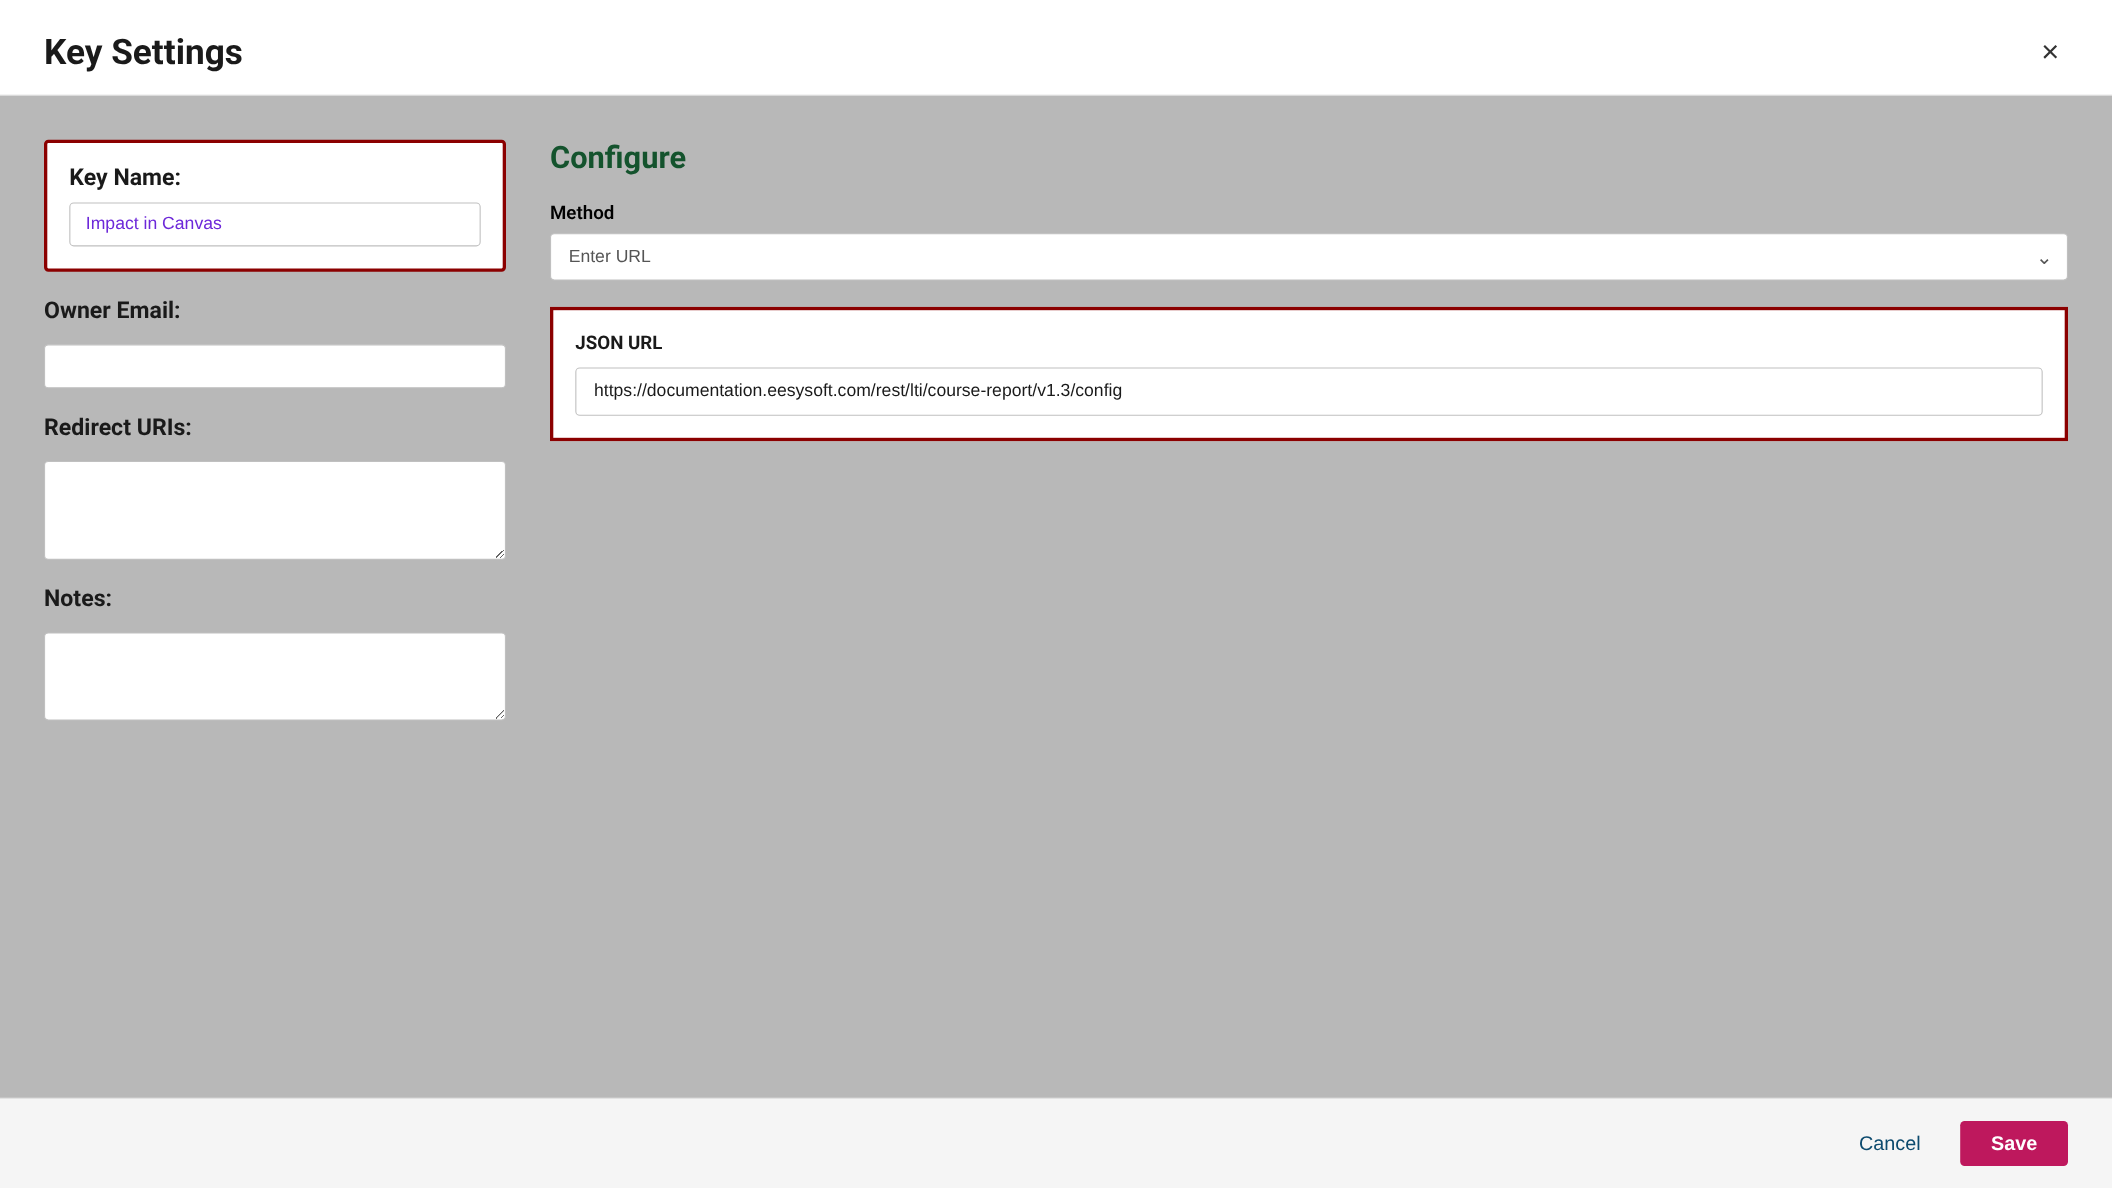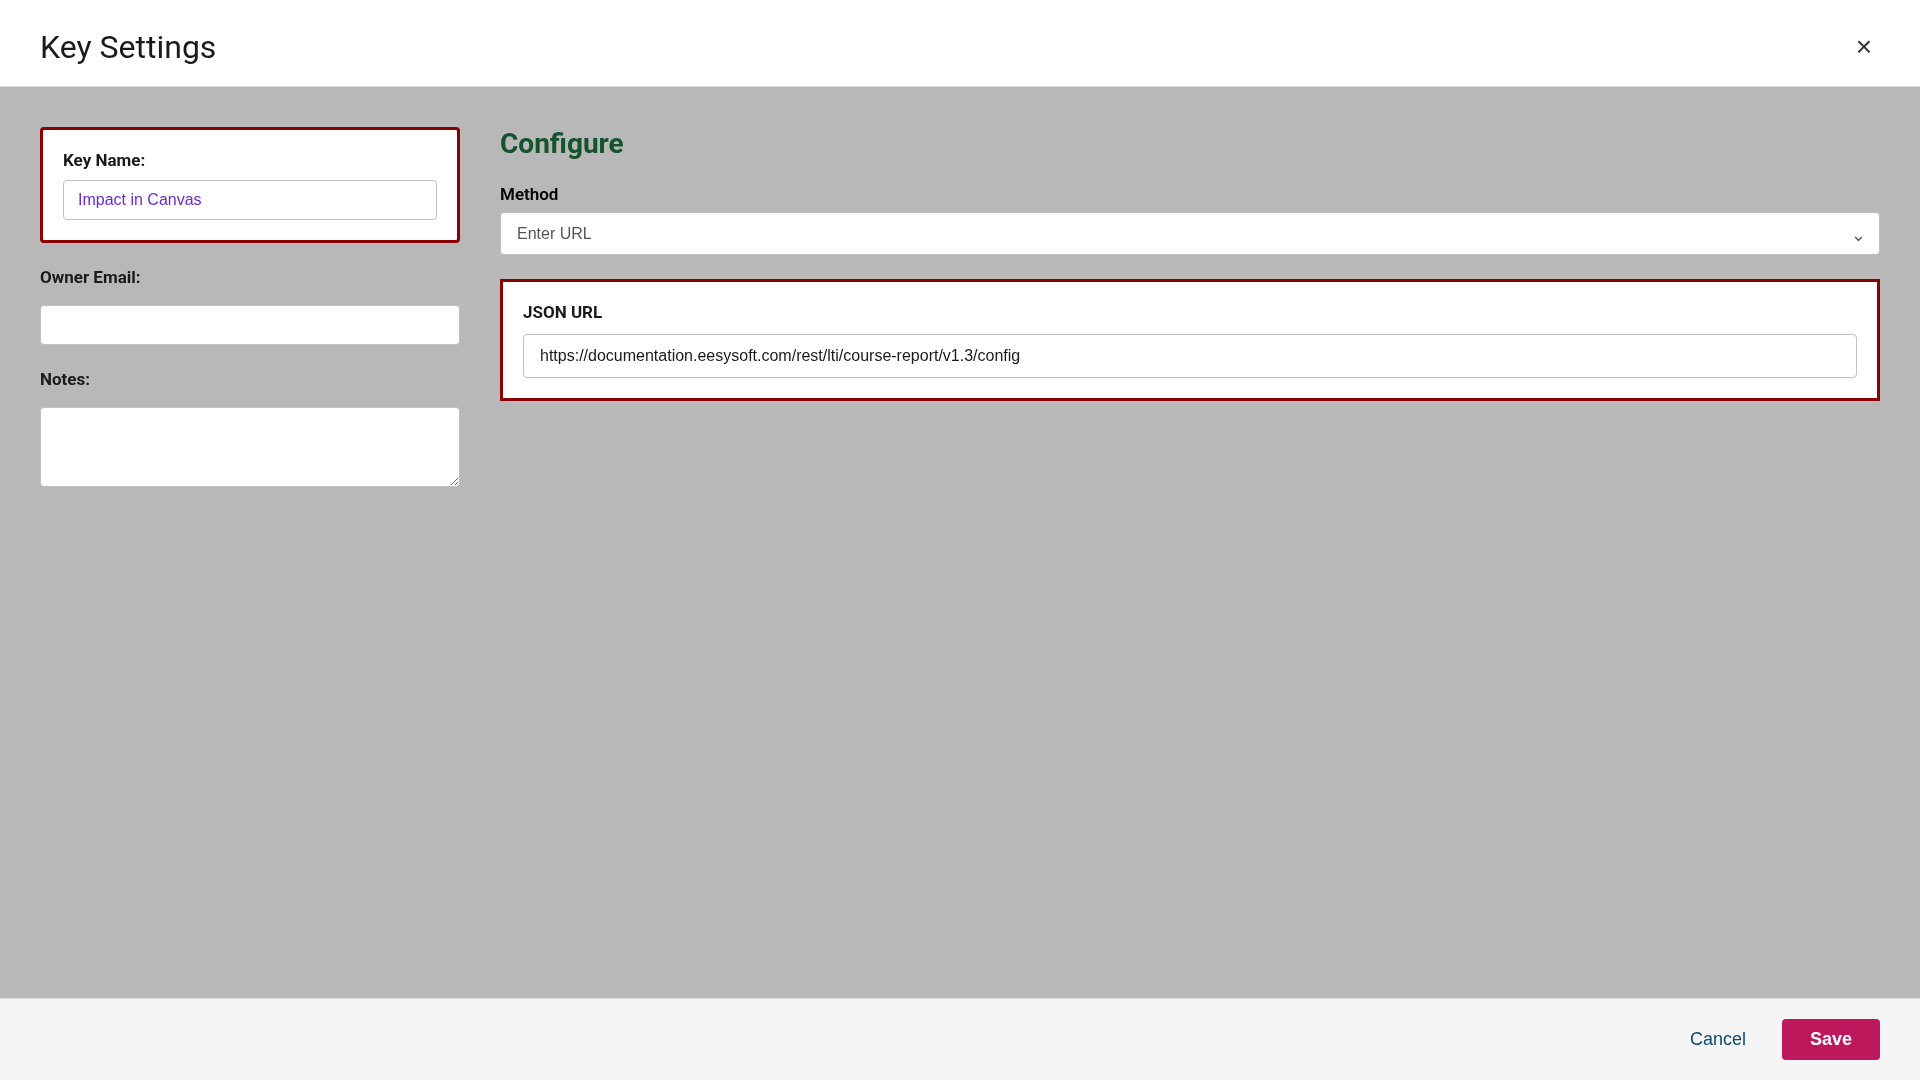--- a/index.html
+++ b/index.html
@@ -44,21 +44,21 @@
       display: flex;
       align-items: center;
       justify-content: space-between;
       padding: 28px 40px 20px 40px;
       border-bottom: 1px solid #e0e0e0;
       background: #ffffff;
     }
 
     .modal-title {
       font-size: 32px;
-      font-weight: 400;
+      font-weight: 700;
       color: #1a1a1a;
     }
 
     .close-button {
       background: none;
       border: none;
       font-size: 28px;
       color: #333;
       cursor: pointer;
       padding: 4px 8px;
@@ -82,21 +82,21 @@
     }
 
     .key-name-section {
       background: #ffffff;
       border: 3px solid #8b0000;
       border-radius: 4px;
       padding: 20px;
     }
 
     .field-label {
-      font-size: 17px;
+      font-size: 21px;
       font-weight: 700;
       color: #1a1a1a;
       margin-bottom: 10px;
       display: block;
     }
 
     .text-input {
       width: 100%;
       padding: 10px 14px;
       border: 1px solid #c0c0c0;
@@ -269,20 +269,24 @@
         <div class="key-name-section">
           <label class="field-label">Key Name:</label>
           <input type="text" class="text-input" value="Impact in Canvas" style="">
         </div>
 
         <div class="owner-email-section">
           <label class="field-label">Owner Email:</label>
           <input type="text" class="text-input" style="">
         </div>
 
+        <div class="redirect-uris-section">
+          <label class="field-label">Redirect URIs:</label>
+          <textarea class="textarea-input redirect-textarea" style=""></textarea>
+        </div>
 
         <div class="notes-section">
           <label class="field-label">Notes:</label>
           <textarea class="textarea-input" style=""></textarea>
         </div>
 
       </div>
 
       <div class="right-panel">
 

